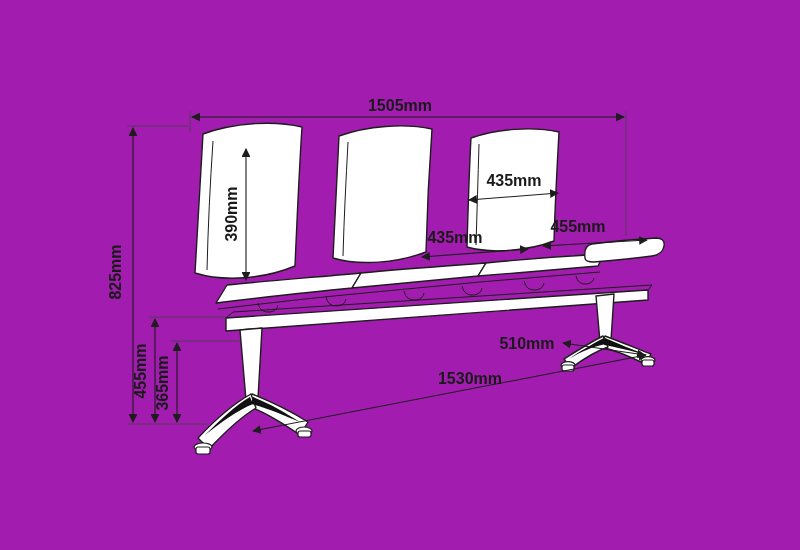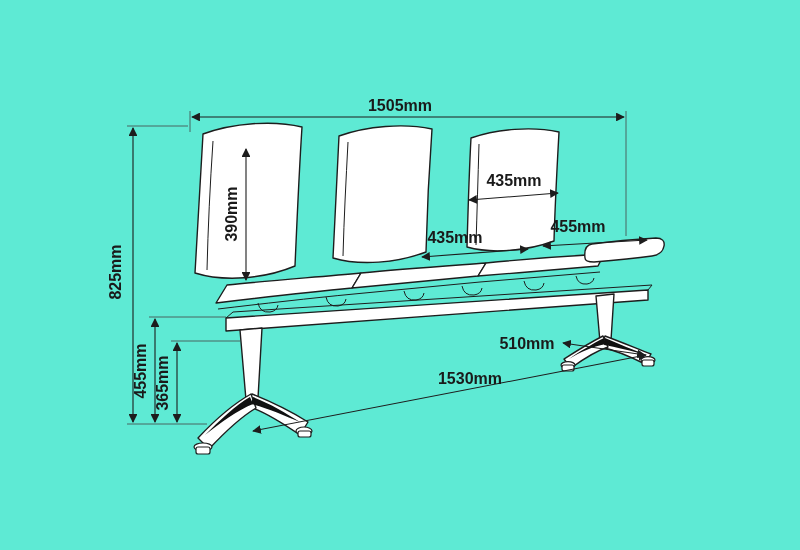--- a/index.html
+++ b/index.html
@@ -1,16 +1,16 @@
 <!DOCTYPE html>
 <html><head>
 <meta charset="utf-8">
 <style>
   html,body{margin:0;padding:0;background:#ffffff;}
-  .canvas{position:relative;width:800px;height:550px;background:#5eead4;overflow:hidden;}
+  .canvas{position:relative;width:800px;height:550px;background:#a21caf;overflow:hidden;}
   svg{display:block;}
   .outline{fill:#ffffff;stroke:#1d1d1d;stroke-width:1.4;stroke-linejoin:round;}
   .thin{fill:none;stroke:#1d1d1d;stroke-width:1;}
   .accent{fill:#111111;stroke:none;}
   .dimline{stroke:#1d1d1d;stroke-width:1.1;fill:none;}
   .extline{stroke:#444444;stroke-width:0.8;fill:none;}
   .dim-label{font-family:"Liberation Sans", sans-serif;font-size:16px;font-weight:600;fill:#1a1a1a;}
   .pad{fill:#ffffff;stroke:#1d1d1d;stroke-width:1.2;}
 </style>
 </head>

